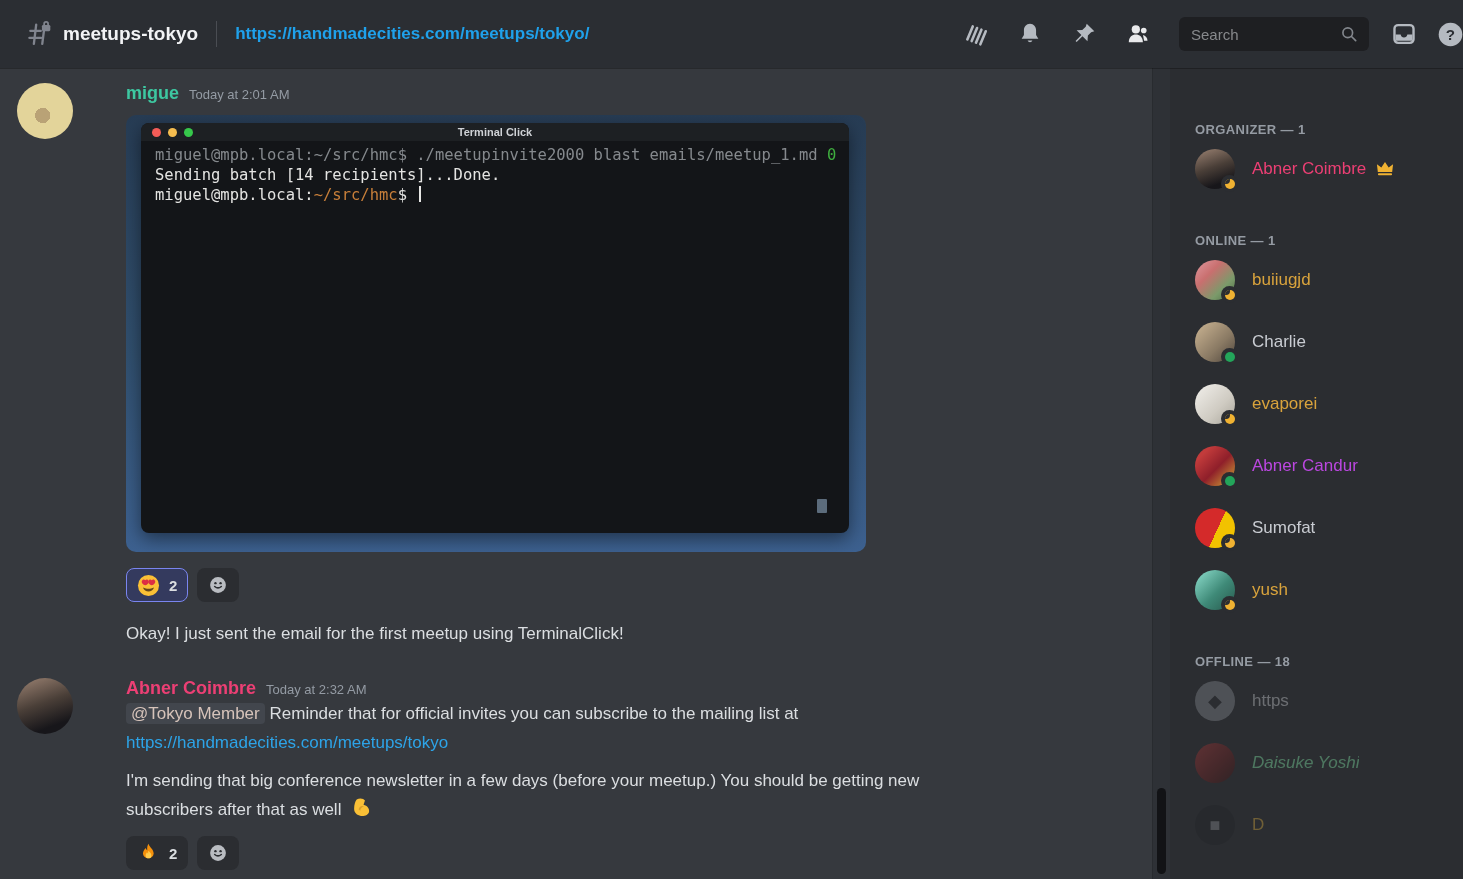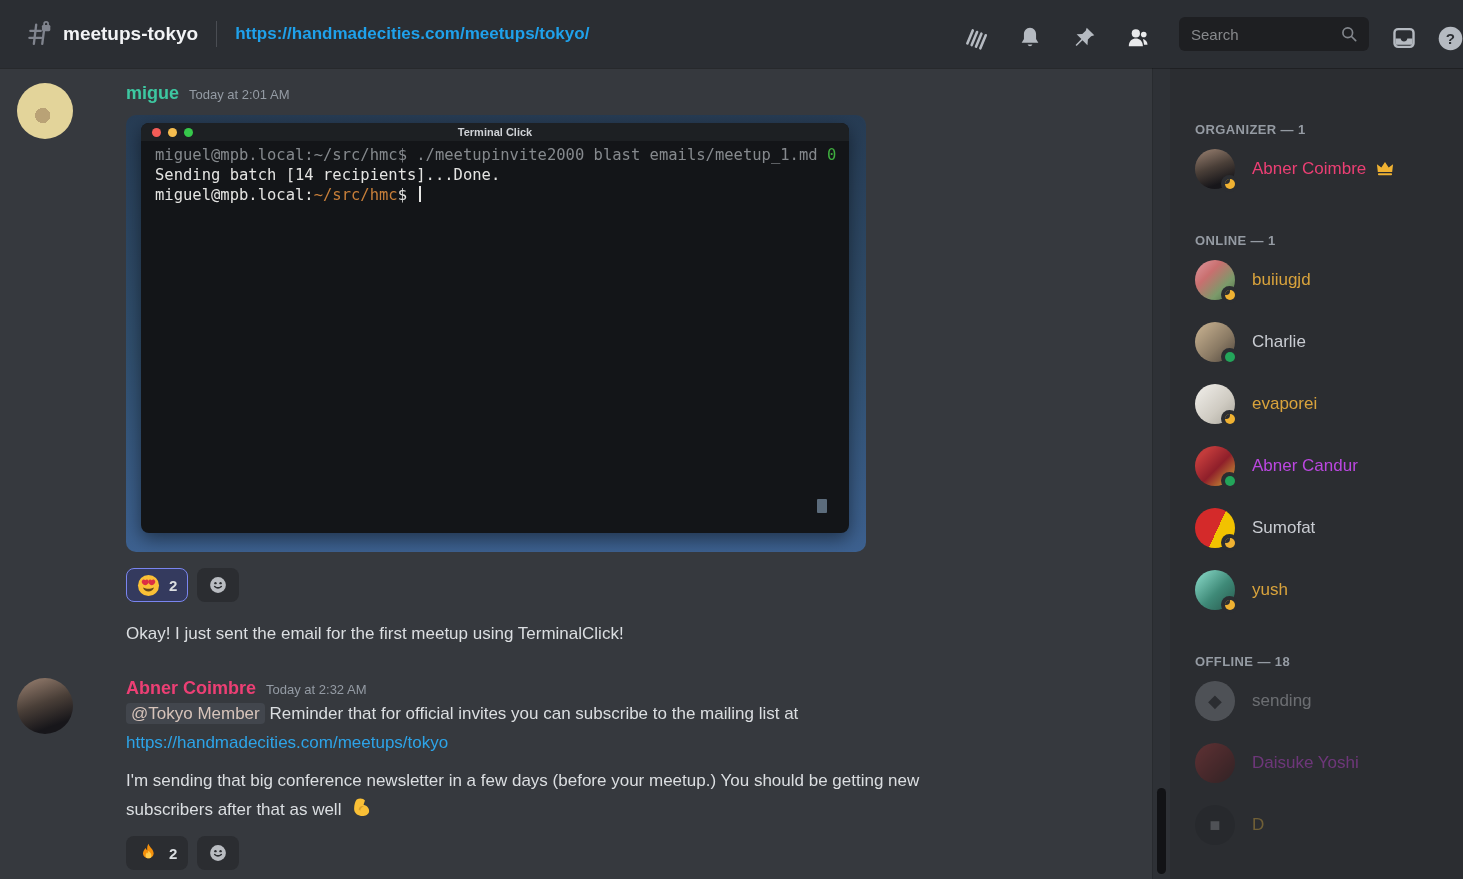--- a/index.html
+++ b/index.html
@@ -6,21 +6,21 @@
   html,body { width:1463px; height:879px; overflow:hidden; background:#36393e;
     font-family:"Liberation Sans", sans-serif; }
 
   
   .topbar { position:relative; height:68px; background:#2b2e33; display:flex; align-items:center;
     padding:0 0 0 25px; box-shadow:0 1px 0 rgba(0,0,0,.28); z-index:5; overflow:hidden; }
   .chan-icon { width:28px; height:28px; margin-right:10px; flex:none; }
   .chan-name { color:#f2f3f5; font-size:19px; font-weight:bold; margin-right:18px; white-space:nowrap; }
   .topic-divider { width:1px; height:26px; background:#4a4d53; margin-right:18px; }
   .topic-link { color:#1fa1eb; font-size:17px; font-weight:bold; white-space:nowrap; cursor:pointer; }
-  .topbar-right { margin-left:auto; display:flex; align-items:flex-end; }
+  .topbar-right { margin-left:auto; display:flex; align-items:center; }
   .tb-icon { width:26px; height:26px; margin-right:28px; cursor:pointer; flex:none; }
   .searchbox { width:190px; height:34px; background:#1e1f22; border-radius:6px; display:flex;
     align-items:center; padding:0 10px 0 12px; margin-right:22px; }
   .searchbox input { flex:1; background:transparent; border:none; outline:none; color:#dbdee1;
     font-size:15px; font-family:"Liberation Sans",sans-serif; min-width:0; }
   .searchbox input::placeholder { color:#87898c; }
   .help-wrap { margin-right:-9px; }
 
   
   .main { display:flex; height:811px; }
@@ -327,25 +327,25 @@
             <span class="m-dot idle"></span>
           </span>
         </div>
         <span class="m-name" style="color: rgb(217, 163, 60);">yush</span>
       </div>
       <div class="section-label gap">OFFLINE — 18</div>
       <div class="member-row offline">
         <div class="m-avatar" style="background: rgb(137, 141, 147);">
           <span class="m-glyph" style="color: rgb(43, 45, 49);">◆</span>
         </div>
-        <span class="m-name" style="color: rgb(211, 214, 218);">sending</span>
+        <span class="m-name" style="color: rgb(211, 214, 218);">https</span>
       </div>
       <div class="member-row offline">
         <div class="m-avatar" style="background: linear-gradient(135deg, rgb(179, 58, 58), rgb(110, 32, 32) 60%, rgb(58, 20, 20));"></div>
-        <span class="m-name" style="color: #d946ef;">Daisuke Yoshi</span>
+        <span class="m-name" style="color: #86efac; font-style: italic;">Daisuke Yoshi</span>
       </div>
       <div class="member-row offline">
         <div class="m-avatar" style="background: rgb(33, 35, 39);">
           <span class="m-glyph" style="color: rgb(138, 141, 146);">■</span>
         </div>
         <span class="m-name" style="color: rgb(224, 177, 63);">D</span>
       </div>
     </div>
 </div>
 

